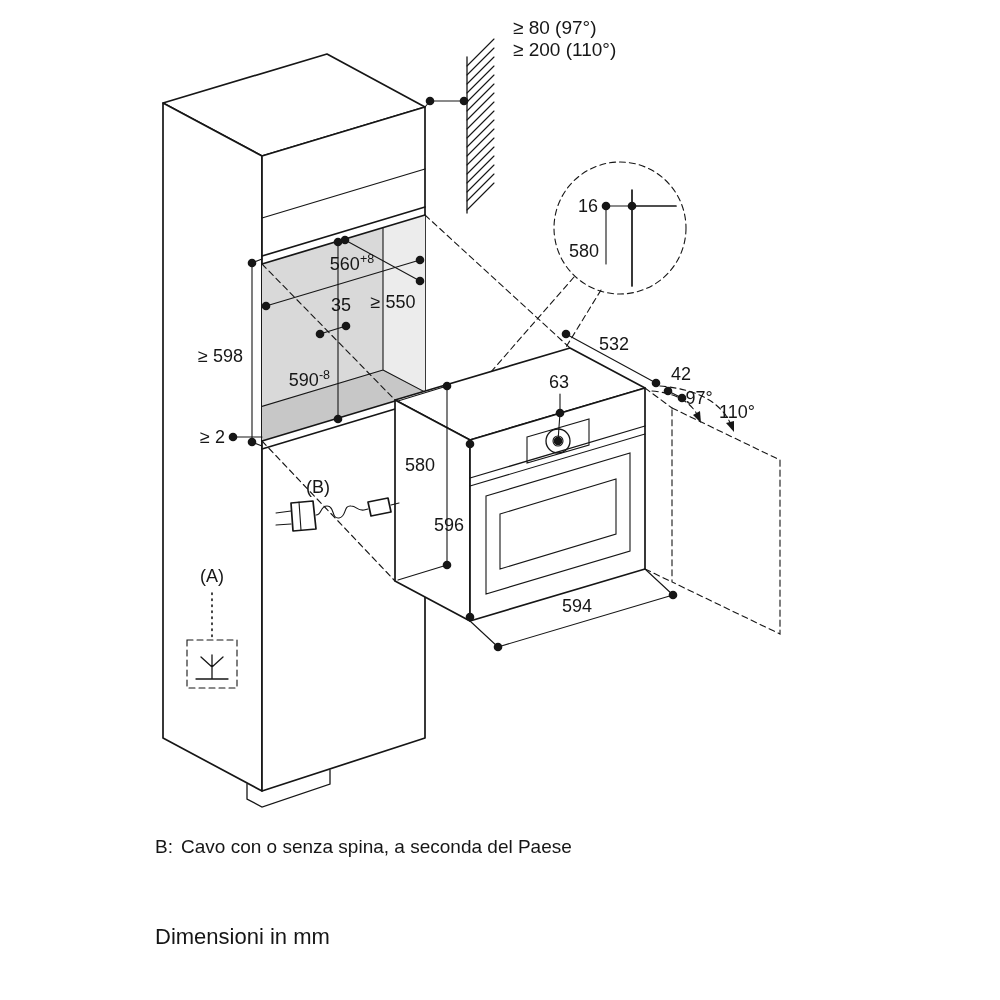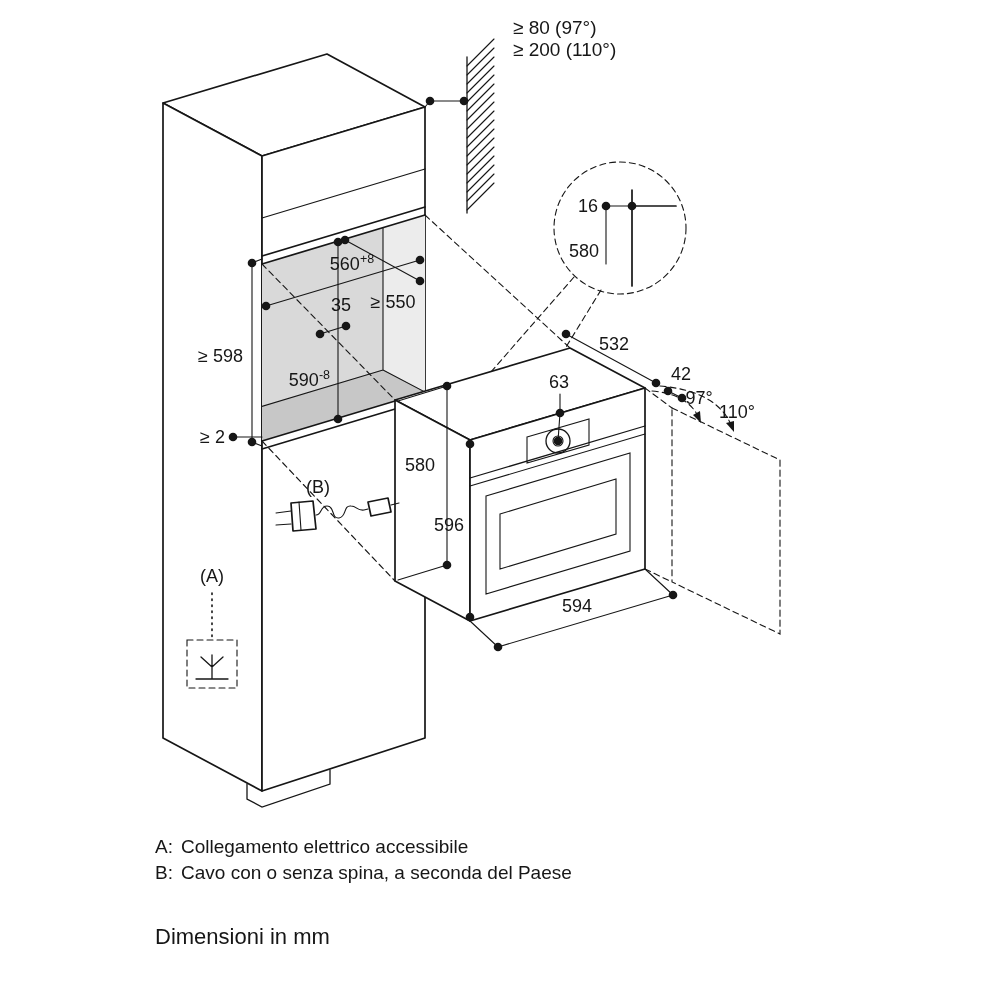--- a/index.html
+++ b/index.html
@@ -201,22 +201,19 @@
     <text class="lbl" x="212" y="582" text-anchor="middle">(A)</text>
     <path class="dotline" d="M212,593 L212,637"></path>
     <rect class="dashthin" x="187" y="640" width="50" height="48"></rect>
     <path class="md" d="M196,679 L228,679 M212,679 L212,667 M212,667 L201,657 M212,667 L212,655 M212,667 L223,657"></path>
   </g>
 
 </svg>
 
 <div class="legend">
   <div class="legend-line">
-    <span class="legend-key">A:</span><span>Collegamento elettrico accessibile</span>
-  </div>
-  <div class="legend-line">
     <span class="legend-key">B:</span><span>Cavo con o senza spina, a seconda del Paese</span>
   </div>
 </div>
 
 <div class="units">Dimensioni in mm</div>
 
 </div>
 
 </body></html>

